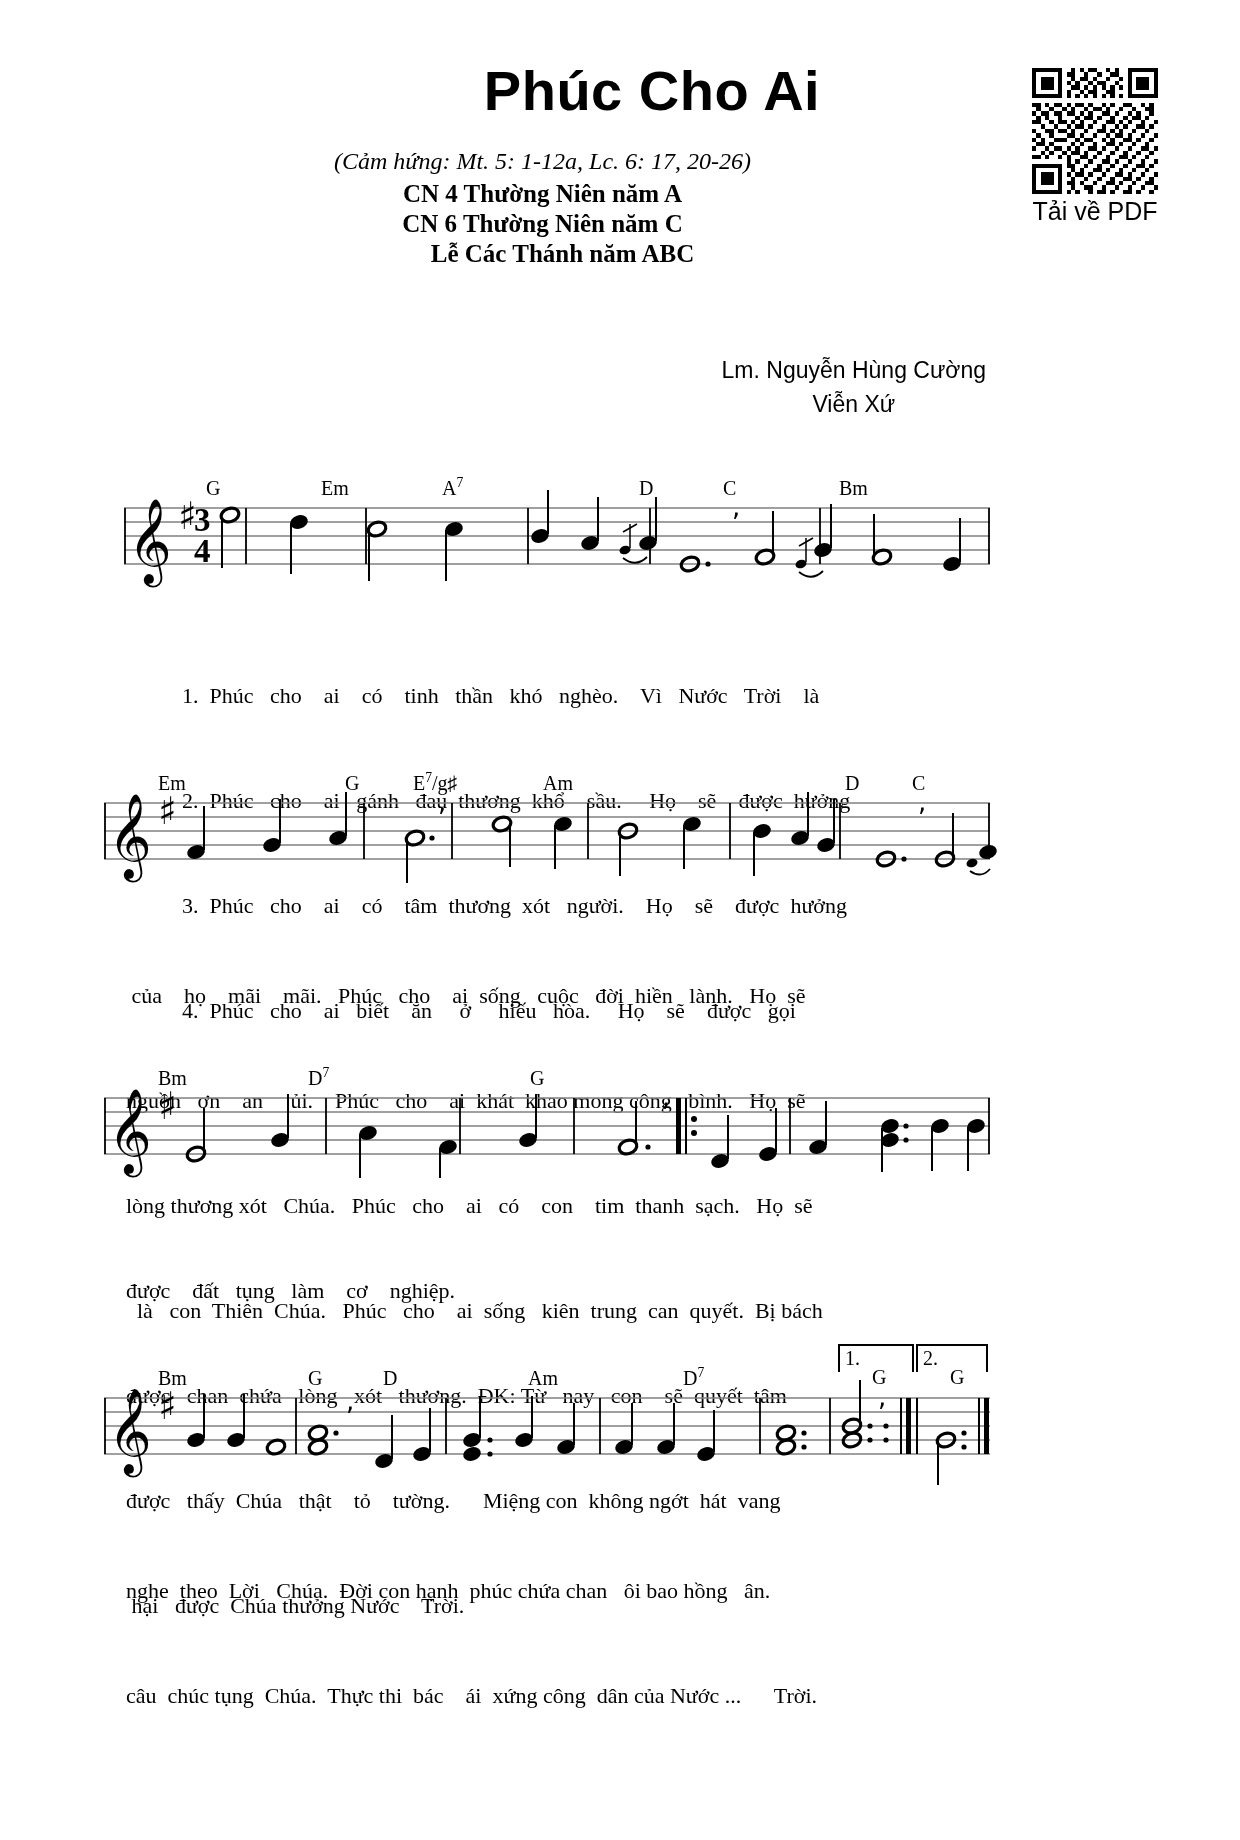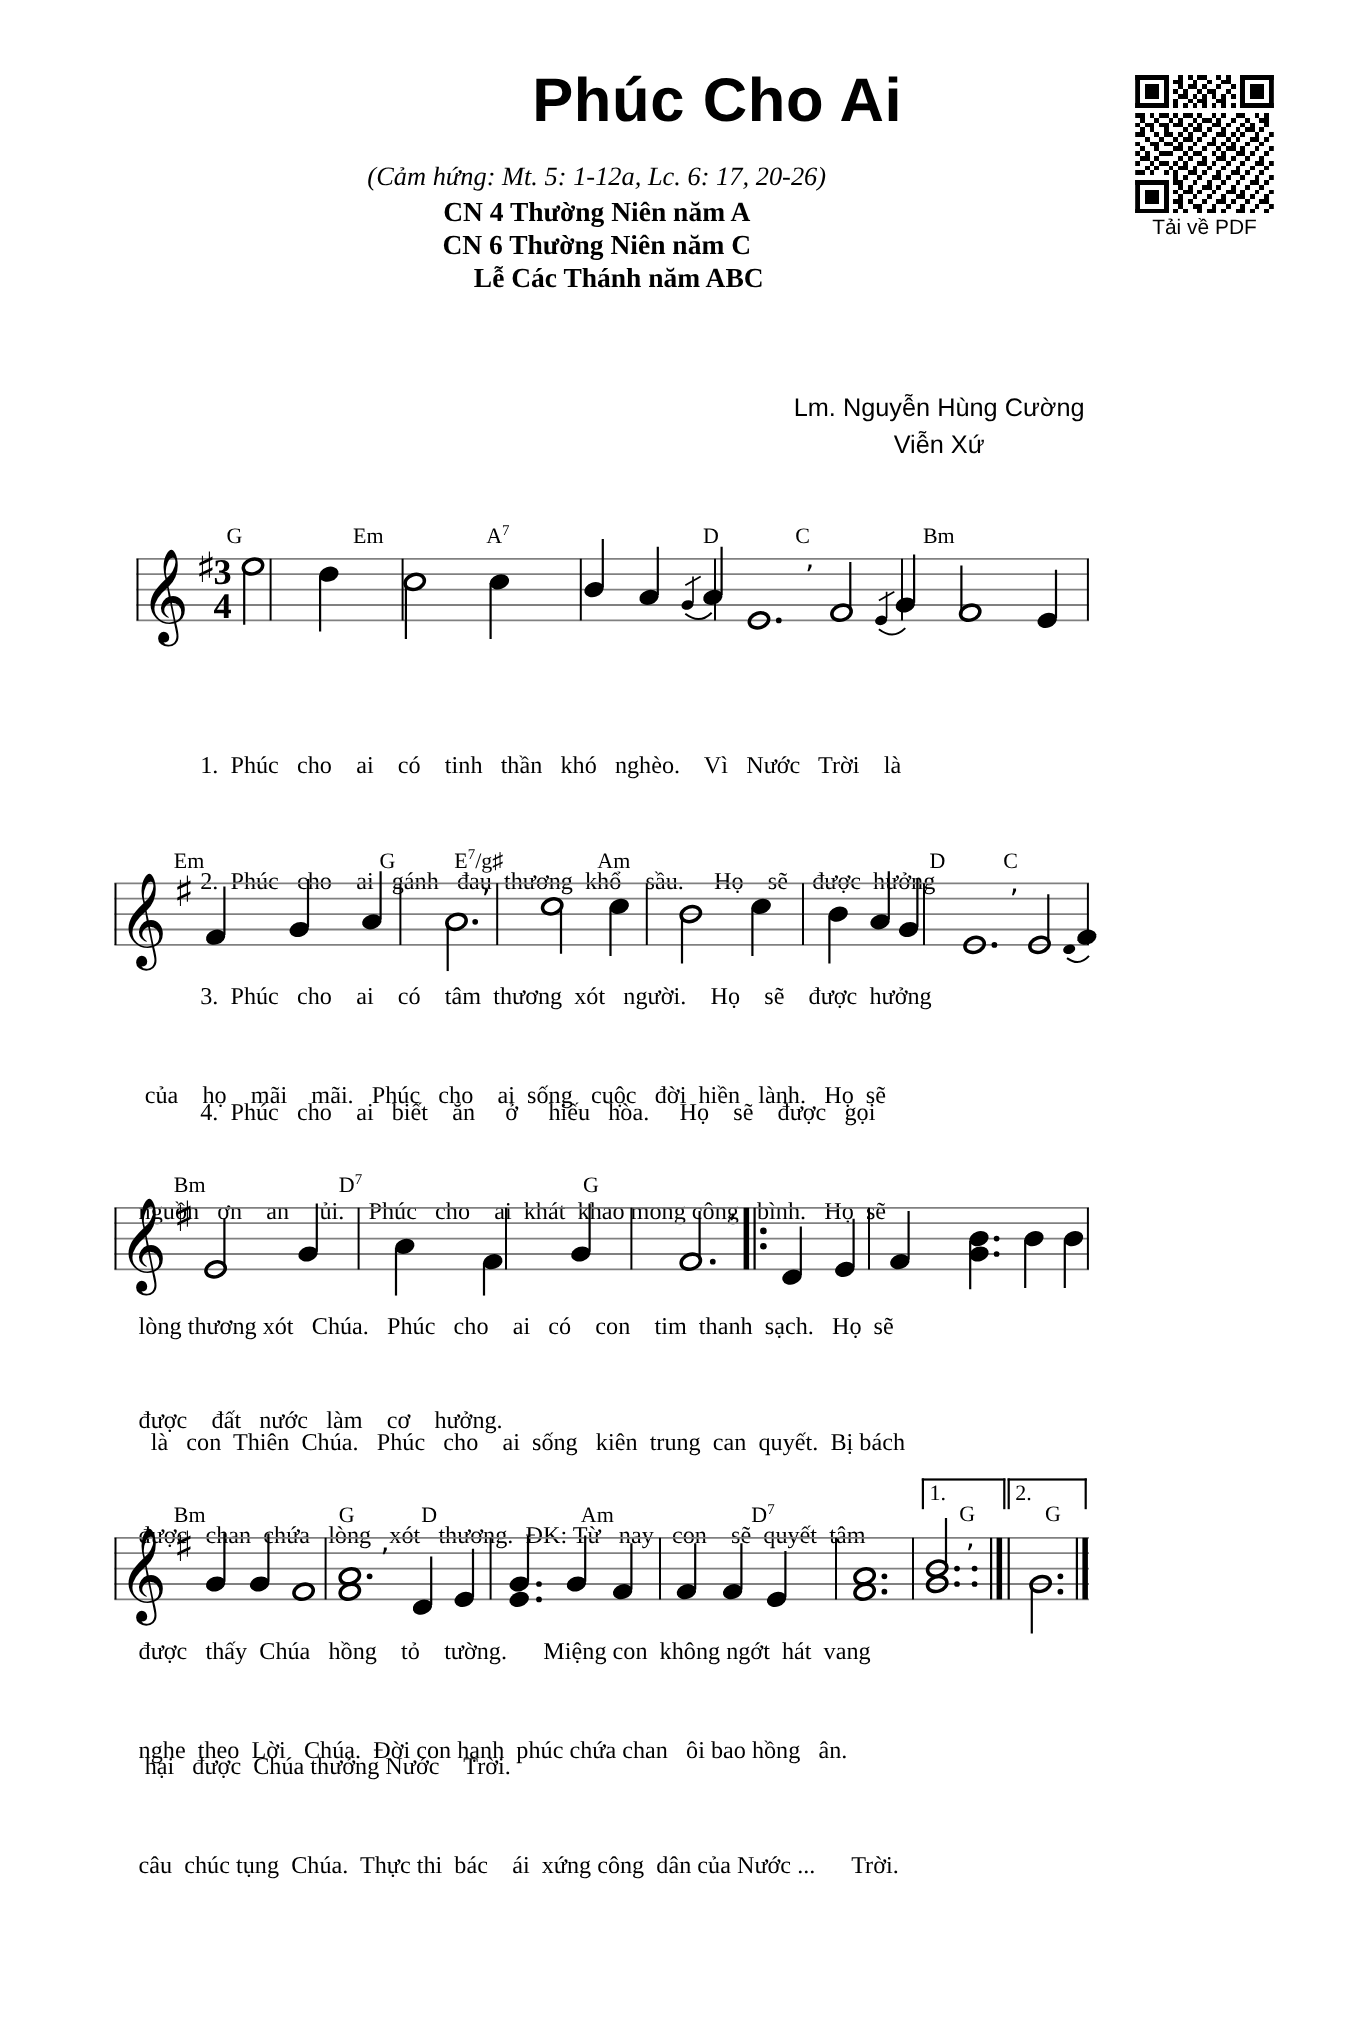--- a/index.html
+++ b/index.html
@@ -63,21 +63,21 @@
   }
   .qr {
     width: 126px;
     height: 126px;
     display: block;
     image-rendering: pixelated;
   }
   .qr-caption {
     margin-top: 3px;
     font-family: "Liberation Sans", "DejaVu Sans", sans-serif;
-    font-size: 19px;
+    font-size: 25px;
     color: #000;
     white-space: nowrap;
   }
 
   .credits {
     position: absolute;
     right: 254px;
     top: 353px;
     text-align: center;
     font-family: "Liberation Sans", "DejaVu Sans", sans-serif;
@@ -689,23 +689,23 @@
         <circle cx="806" cy="72" r="2.6"></circle>
         <ellipse cx="840" cy="58" rx="9" ry="6.6" transform="rotate(-18 840 58)"></ellipse>
         <line x1="832" y1="59" x2="832" y2="103" stroke="#000" stroke-width="2"></line>
         <ellipse cx="876" cy="58" rx="9" ry="6.6" transform="rotate(-18 876 58)"></ellipse>
         <line x1="868" y1="59" x2="868" y2="103" stroke="#000" stroke-width="2"></line>
       </g>
     </svg>
   </div>
 
   <div class="lyrics" style="left:126px; top:1203px;">
-    <div class="lyricline">được    đất   nước   làm    cơ    hưởng.</div>
+    <div class="lyricline">được    đất   tụng   làm    cơ    nghiệp.</div>
     <div class="lyricline">được   chan  chứa   lòng   xót   thương.  ĐK: Từ   nay   con    sẽ  quyết  tâm</div>
-    <div class="lyricline">được   thấy  Chúa   hồng    tỏ    tường.      Miệng con  không ngớt  hát  vang</div>
+    <div class="lyricline">được   thấy  Chúa   thật    tỏ    tường.      Miệng con  không ngớt  hát  vang</div>
     <div class="lyricline"> hại   được  Chúa thưởng Nước    Trời.</div>
   </div>
 
   <div class="system" style="left:100px; top:1368px; width:1010px;">
     <div class="chordrow" style="left:0; top:0; width:1010px;">
       <span class="chord" style="left:58px;"><span>Bm</span></span>
       <span class="chord" style="left:208px;"><span>G</span></span>
       <span class="chord" style="left:283px;"><span>D</span></span>
       <span class="chord" style="left:428px;"><span>Am</span></span>
       <span class="chord" style="left:583px;"><span>D</span><sup>7</sup></span>

